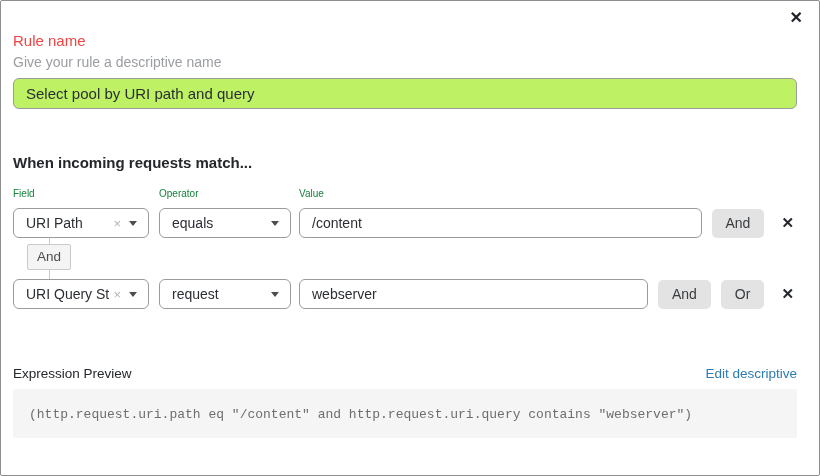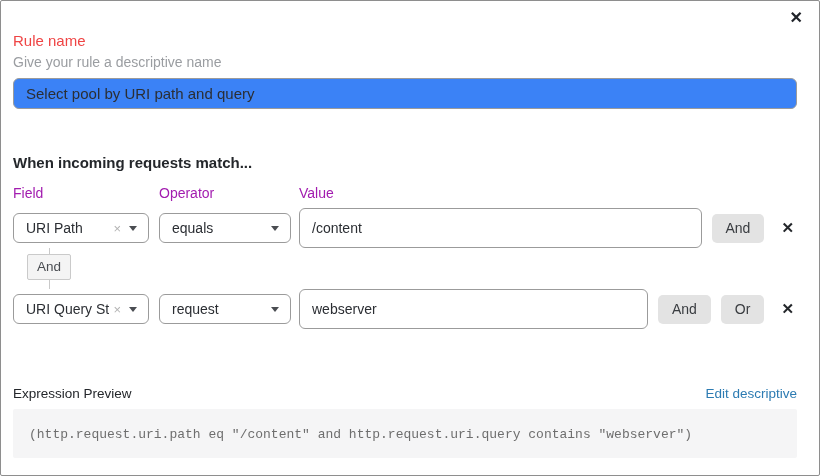--- a/index.html
+++ b/index.html
@@ -23,47 +23,47 @@
   }
 
   .rule-label { margin-top:19px; font-size:15px; color:#ef4444; line-height:17px; }
   .rule-helper { margin-top:5px; font-size:14px; color:#9a9da1; line-height:16px; }
 
   .text-input {
     margin-top:8px; width:100%; height:31px;
     border:1px solid #9b9b9b; border-radius:6px;
     padding:0 12px; font-size:15px; color:#2b2e33;
     font-family:"Liberation Sans", sans-serif;
-    background:#3b82f6; outline:none; display:block;
+    background:#bef264; outline:none; display:block;
   }
 
   .match-heading { margin-top:45px; font-size:15px; font-weight:bold; color:#24272b; line-height:17px; }
 
-  .col-labels { margin-top:15px; display:flex; font-size:14px; color:#a21caf; line-height:15px; }
+  .col-labels { margin-top:15px; display:flex; font-size:10px; color:#15803d; line-height:15px; }
   .col-field { width:146px; }
   .col-op { width:140px; }
   .col-value { flex:1; }
 
   .cond-row { margin-top:7px; display:flex; align-items:center; }
   .select {
     height:30px; border:1px solid #9b9b9b; border-radius:6px;
     display:flex; align-items:center; padding:0 11px 0 12px;
     font-size:14px; color:#2b2e33; background:#fff; cursor:pointer;
   }
   .sel-field { width:136px; margin-right:10px; }
   .sel-op { width:132px; margin-right:8px; }
   .sel-text { flex:1; white-space:nowrap; overflow:hidden; }
   .clear-x { color:#b3b3b3; font-size:13px; margin:0 8px 0 4px; cursor:pointer; }
   .caret {
     width:0; height:0;
     border-left:4.5px solid transparent; border-right:4.5px solid transparent;
     border-top:5.5px solid #4a4d52; flex:none;
   }
   .val-input {
-    flex:1; height:40px;
+    flex:1; height:30px;
     border:1px solid #9b9b9b; border-radius:6px;
     padding:0 12px; font-size:14px; color:#2b2e33;
     font-family:"Liberation Sans", sans-serif; outline:none; min-width:0;
   }
   .logic-btn {
     height:29px; padding:0 14px; margin-left:10px;
     background:#e3e3e3; border:none; border-radius:5px;
     font-size:14px; color:#393c40; cursor:pointer;
     font-family:"Liberation Sans", sans-serif; flex:none;
   }

